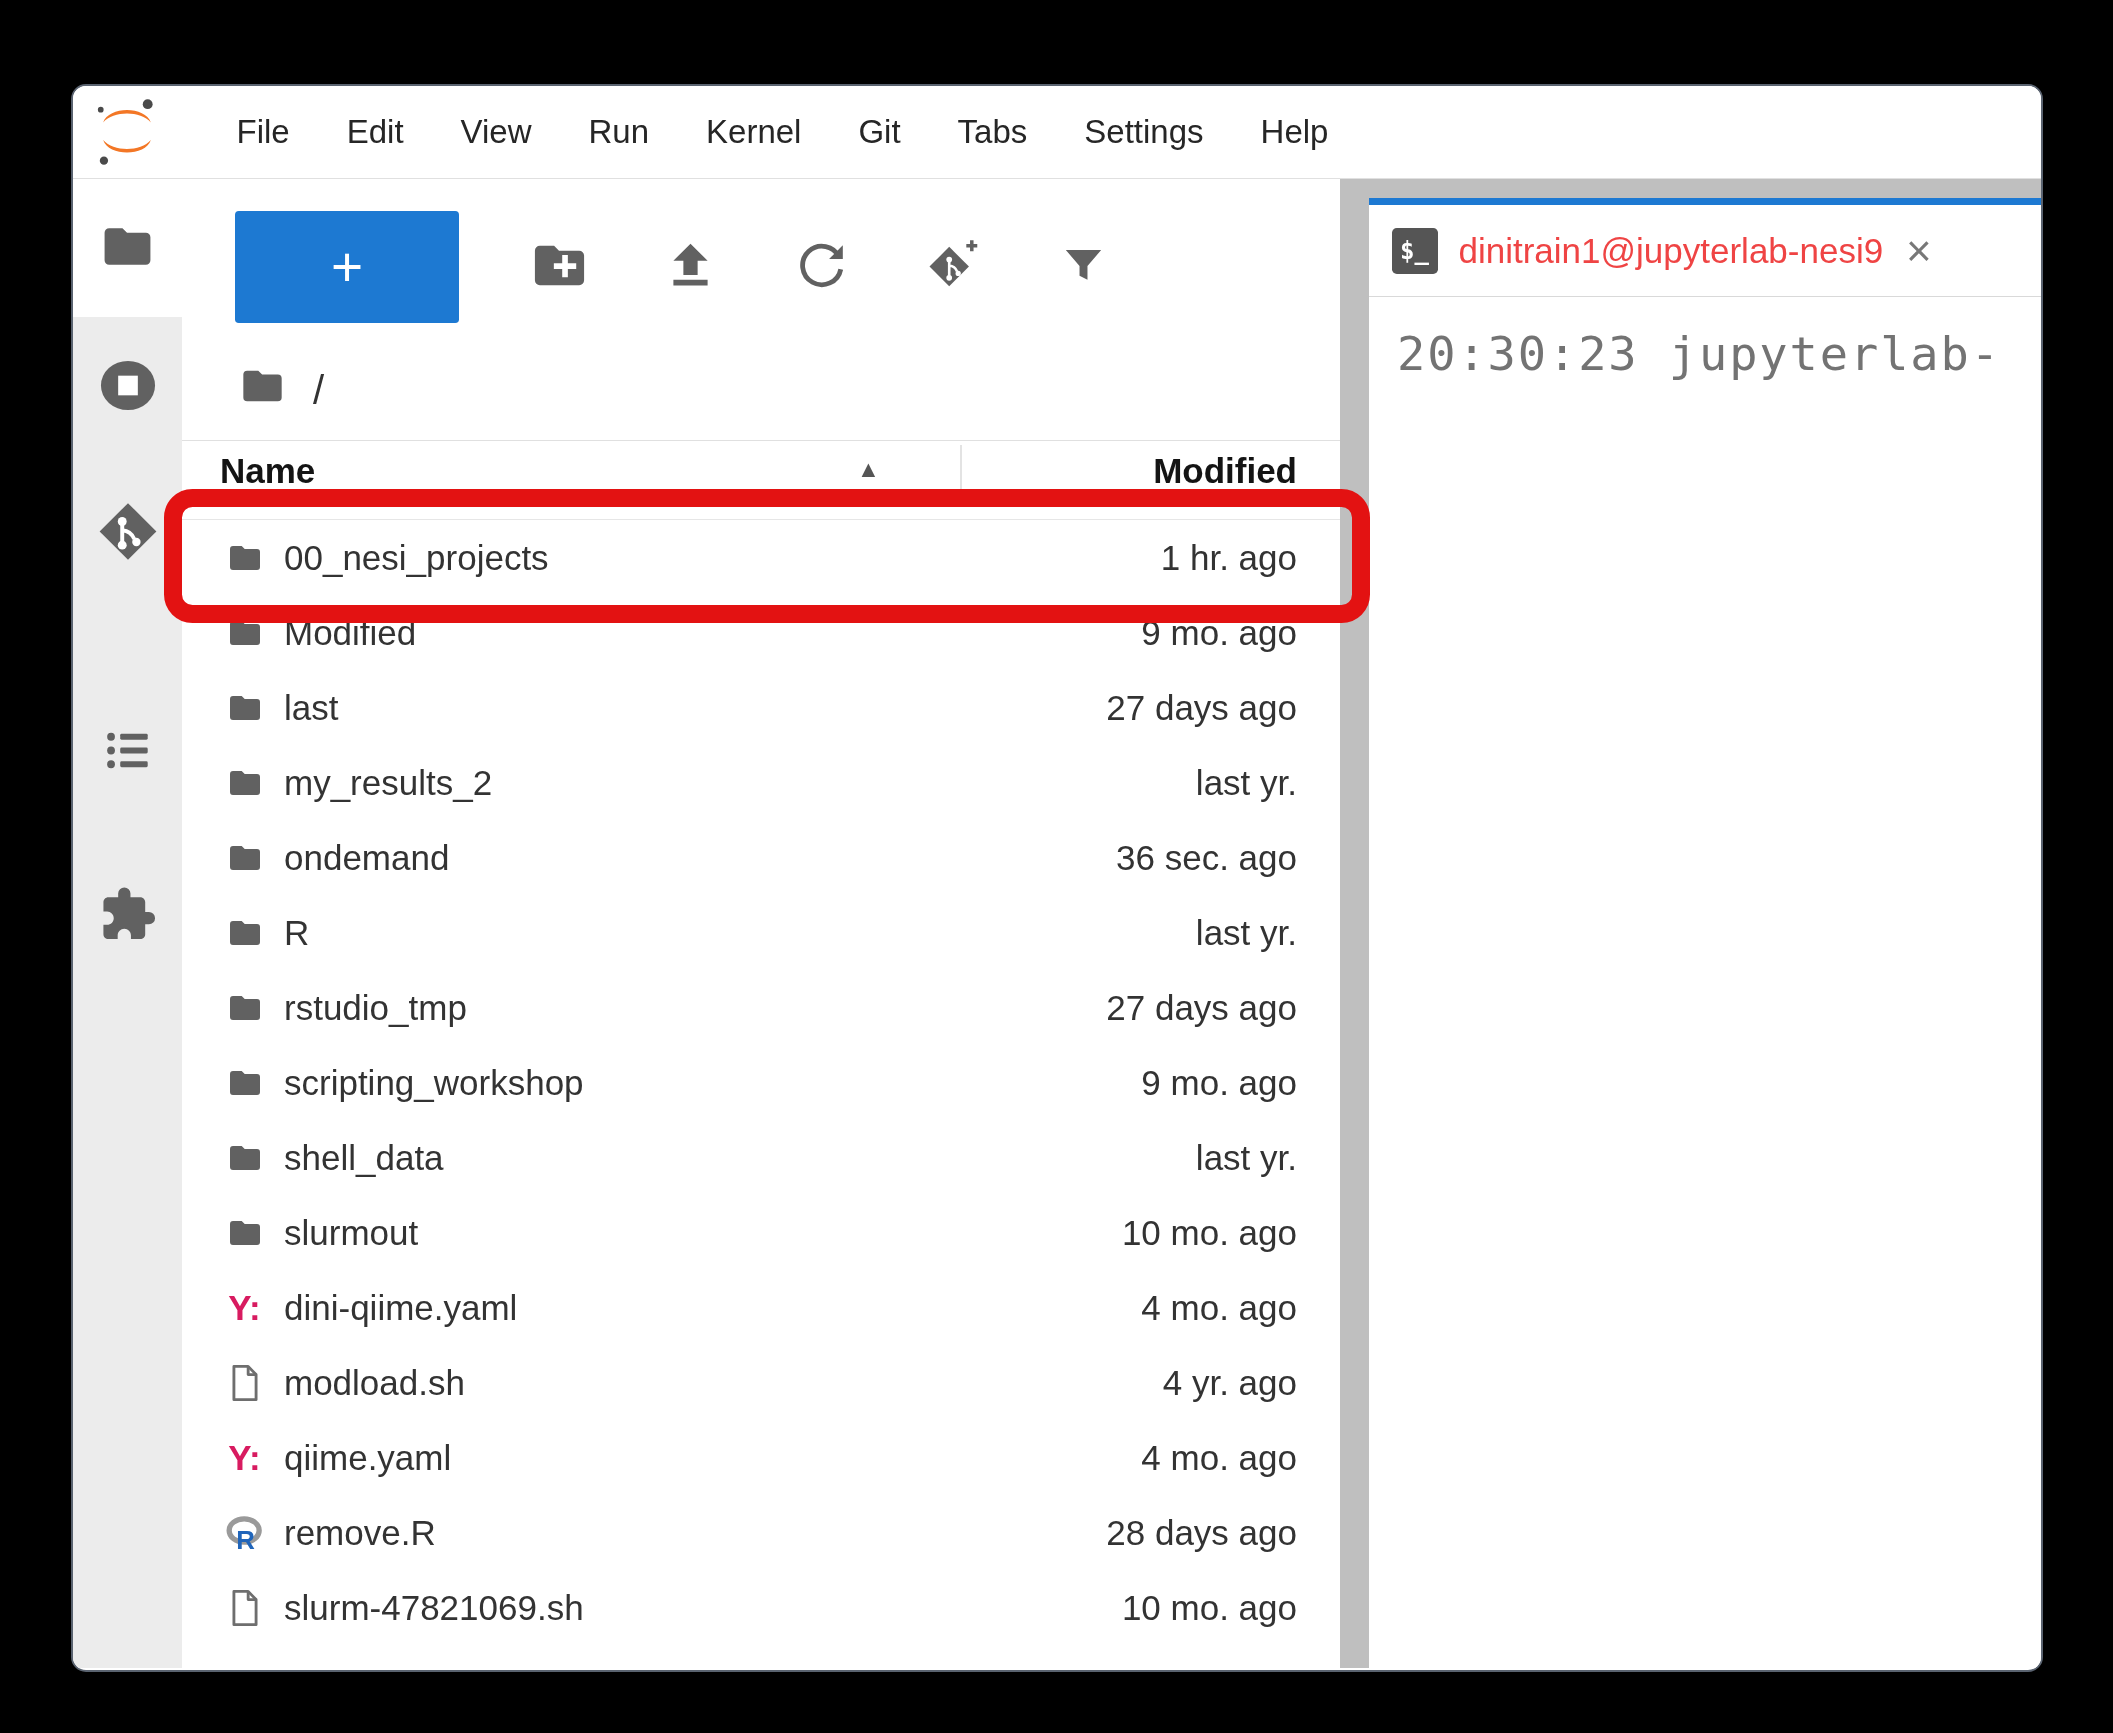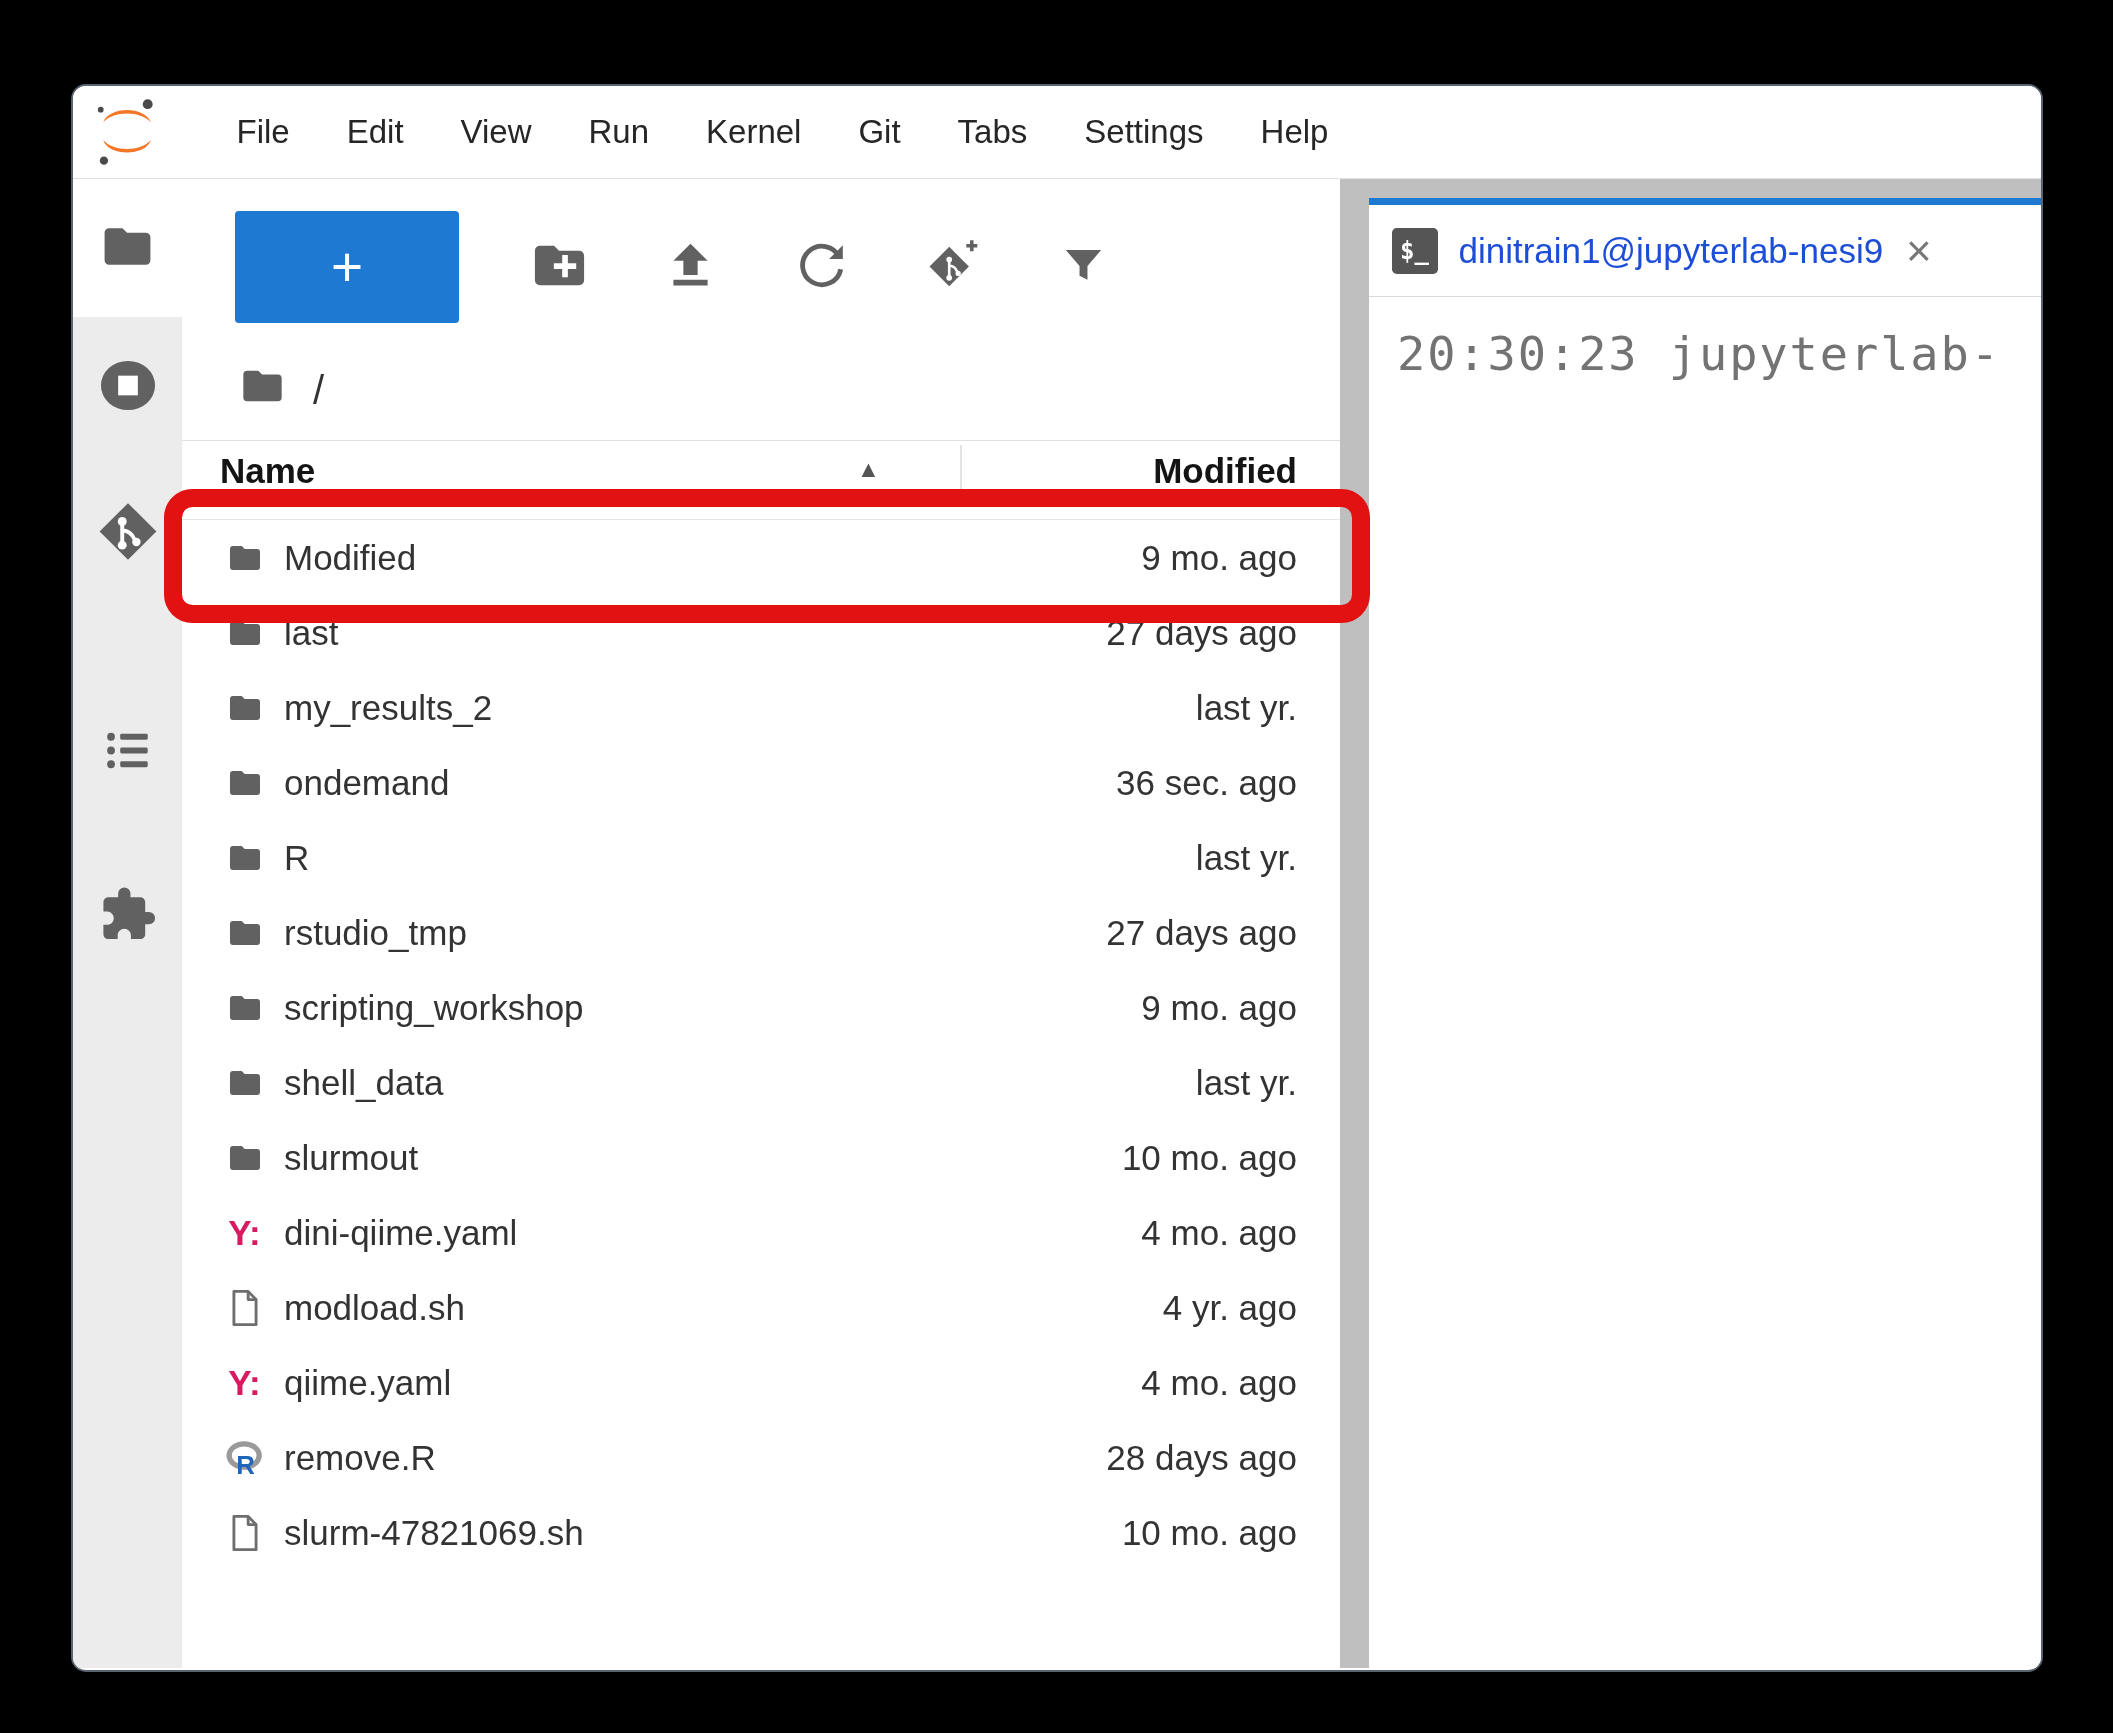--- a/index.html
+++ b/index.html
@@ -49,21 +49,21 @@
   
   .divider{width:28.5px;background:#bfbfbf;flex:none;}
   
   .terminal-panel{flex:1;display:flex;flex-direction:column;background:#fff;min-width:0;}
   .tp-topstrip{height:19px;background:#bfbfbf;}
   .tp-tabbar{height:99px;border-top:7.6px solid #1d79d2;border-bottom:1.9px solid #d9d9d9;
     display:flex;align-items:center;gap:21px;padding:0 23px;background:#fff;box-sizing:border-box;}
   .term-icon{width:46px;height:46px;background:#555;color:#fff;border-radius:4.8px;
     font-family:"DejaVu Sans Mono",monospace;font-size:24px;font-weight:bold;
     display:flex;align-items:center;justify-content:center;flex:none;}
-  .tab-title{font-size:35px;color:#1d4ed8;white-space:nowrap;overflow:hidden;}
+  .tab-title{font-size:35px;color:#ef4444;white-space:nowrap;overflow:hidden;}
   .tab-close{font-size:44px;color:#787878;line-height:1;margin-left:1.9px;flex:none;}
   .tp-content{flex:1;padding:28.5px 0 0 28.5px;font-family:"DejaVu Sans Mono",monospace;
     font-size:47px;letter-spacing:1.9px;color:#737373;white-space:nowrap;overflow:hidden;}
   
   .highlight-rect{position:absolute;left:164px;top:489px;width:1206px;height:134px;
     border:18px solid #e31212;border-radius:28.5px;box-sizing:border-box;
     pointer-events:none;z-index:20;}
 </style>
 </head>
 <body>
@@ -208,20 +208,29 @@
         <span class="col-modified">Modified</span>
       </div>
 
       <div class="file-list">
           <div class="file-row">
             <span class="row-icon">
               <svg viewBox="0 0 24 24" width="42" height="36">
                 <path fill="#616161" d="M9.8 4H4a2 2 0 0 0-2 2v12a2 2 0 0 0 2 2h16a2 2 0 0 0 2-2V8a2 2 0 0 0-2-2h-8.2l-2-2z"></path>
               </svg>
             </span>
+            <span class="row-name">00_nesi_projects</span>
+            <span class="row-date">1 hr. ago</span>
+          </div>
+          <div class="file-row">
+            <span class="row-icon">
+              <svg viewBox="0 0 24 24" width="42" height="36">
+                <path fill="#616161" d="M9.8 4H4a2 2 0 0 0-2 2v12a2 2 0 0 0 2 2h16a2 2 0 0 0 2-2V8a2 2 0 0 0-2-2h-8.2l-2-2z"></path>
+              </svg>
+            </span>
             <span class="row-name">Modified</span>
             <span class="row-date">9 mo. ago</span>
           </div>
           <div class="file-row">
             <span class="row-icon">
               <svg viewBox="0 0 24 24" width="42" height="36">
                 <path fill="#616161" d="M9.8 4H4a2 2 0 0 0-2 2v12a2 2 0 0 0 2 2h16a2 2 0 0 0 2-2V8a2 2 0 0 0-2-2h-8.2l-2-2z"></path>
               </svg>
             </span>
             <span class="row-name">last</span>

